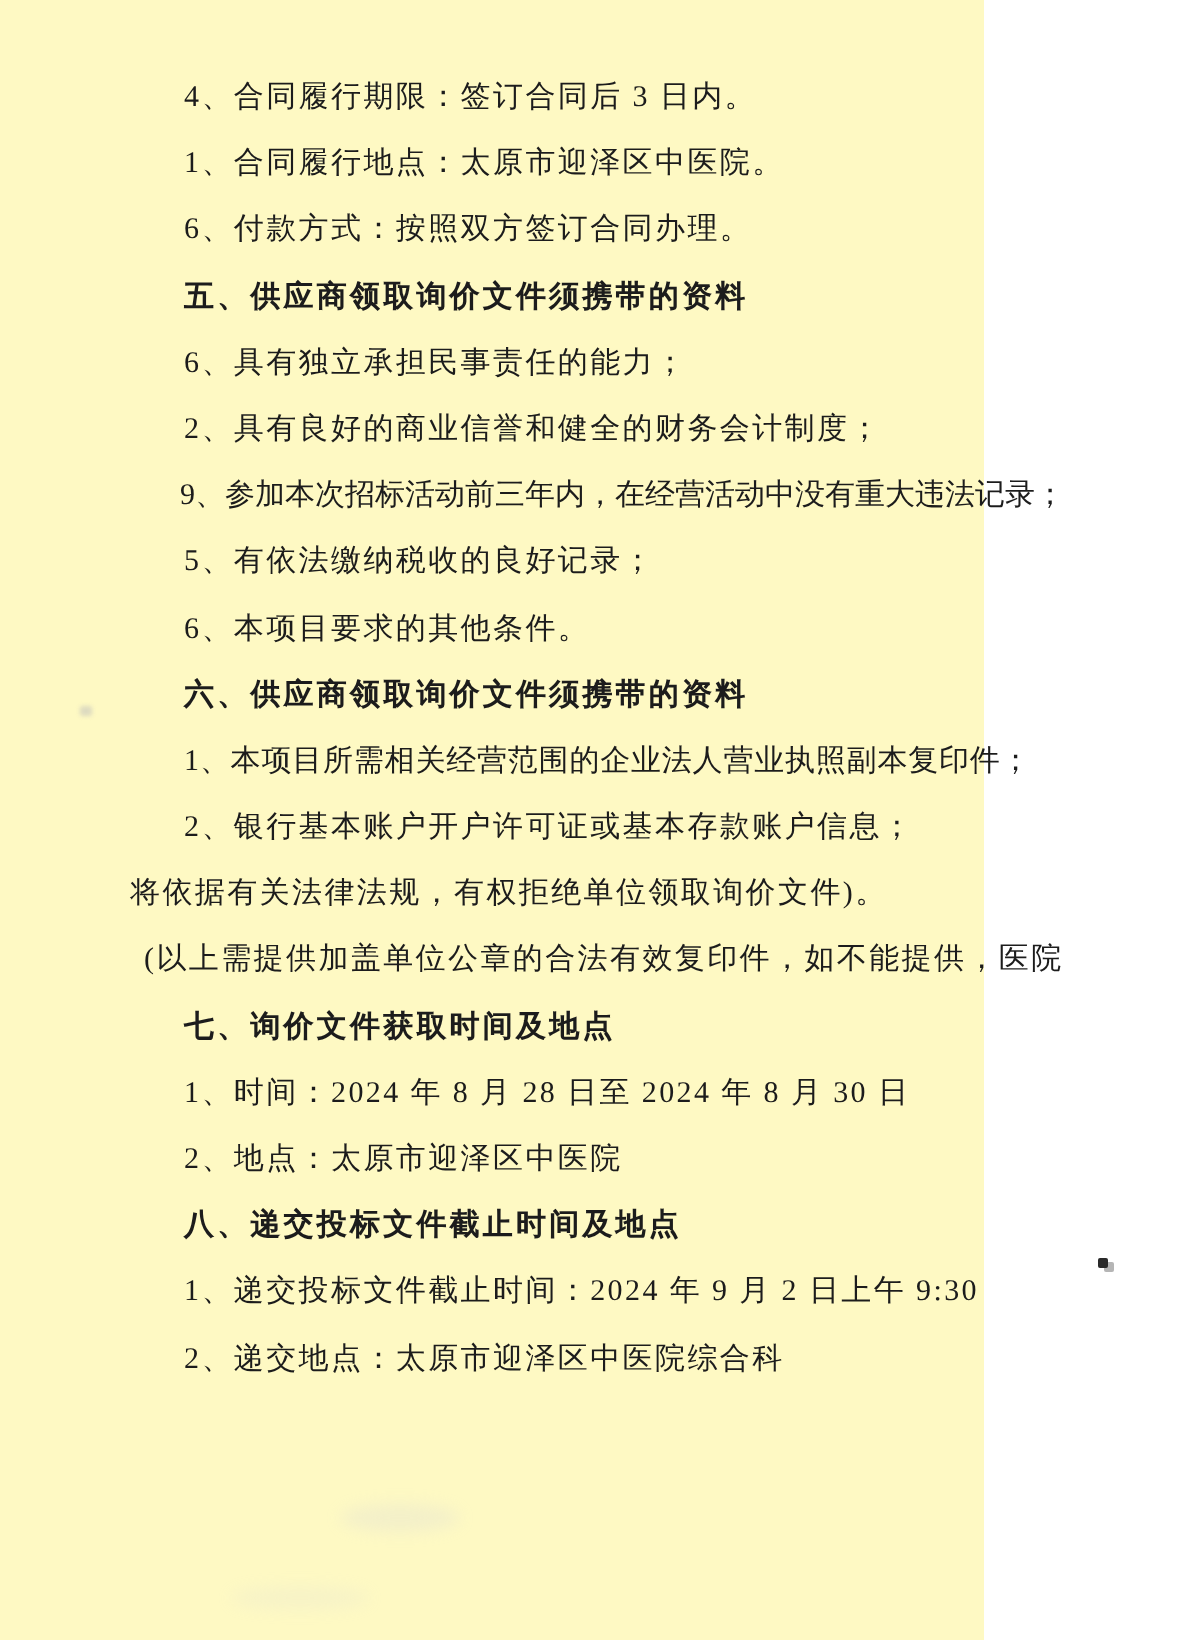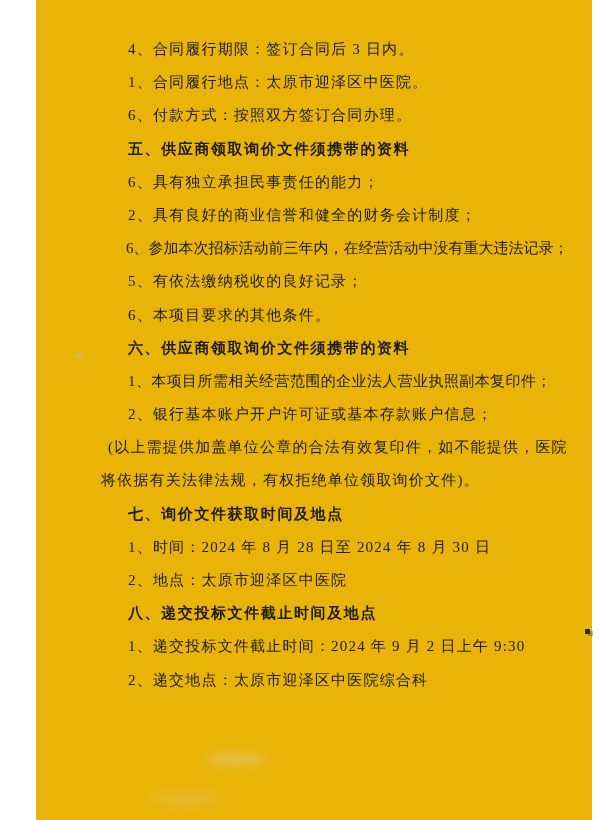--- a/index.html
+++ b/index.html
@@ -7,26 +7,25 @@
     padding: 0;
     width: 600px;
     height: 820px;
     background: #ffffff;
     overflow: hidden;
   }
   main[data-name="document-page"] {
     position: absolute;
     left: 0;
     top: 0;
-    width: 556px;
+    width: 492px;
     height: 820px;
-    background: #eab308;
+    background: #fef9c3;
     font-family: "Liberation Serif", "DejaVu Serif", serif;
     color: #1c1c1c;
-    margin-left: 36px;
   }
   .textblock {
     position: absolute;
     left: 65px;
     top: 33px;
     width: 482px;
   }
   .ln {
     margin: 0;
     height: 33.2px;
@@ -101,28 +100,28 @@
 <body>
 
 <main data-name="document-page">
   <div class="textblock" data-name="document-text-block">
     <p class="ln" data-name="doc-line">4、合同履行期限：签订合同后 3 日内。</p>
     <p class="ln" data-name="doc-line">1、合同履行地点：太原市迎泽区中医院。</p>
     <p class="ln" data-name="doc-line">6、付款方式：按照双方签订合同办理。</p>
     <p class="ln hd" data-name="doc-section-heading">五、供应商领取询价文件须携带的资料</p>
     <p class="ln" data-name="doc-line">6、具有独立承担民事责任的能力；</p>
     <p class="ln" data-name="doc-line">2、具有良好的商业信誉和健全的财务会计制度；</p>
-    <p class="ln tight" data-name="doc-line">6、参加本次招标活动前三年内，在经营活动中没有重大违法记录；</p>
+    <p class="ln tight" data-name="doc-line">9、参加本次招标活动前三年内，在经营活动中没有重大违法记录；</p>
     <p class="ln" data-name="doc-line">5、有依法缴纳税收的良好记录；</p>
     <p class="ln" data-name="doc-line">6、本项目要求的其他条件。</p>
     <p class="ln hd" data-name="doc-section-heading">六、供应商领取询价文件须携带的资料</p>
     <p class="ln semitight" data-name="doc-line">1、本项目所需相关经营范围的企业法人营业执照副本复印件；</p>
     <p class="ln" data-name="doc-line">2、银行基本账户开户许可证或基本存款账户信息；</p>
+    <p class="ln cont" data-name="doc-line">将依据有关法律法规，有权拒绝单位领取询价文件)。</p>
     <p class="ln paren" data-name="doc-line">(以上需提供加盖单位公章的合法有效复印件，如不能提供，医院</p>
-    <p class="ln cont" data-name="doc-line">将依据有关法律法规，有权拒绝单位领取询价文件)。</p>
     <p class="ln hd" data-name="doc-section-heading">七、询价文件获取时间及地点</p>
     <p class="ln" data-name="doc-line">1、时间：2024 年 8 月 28 日至 2024 年 8 月 30 日</p>
     <p class="ln" data-name="doc-line">2、地点：太原市迎泽区中医院</p>
     <p class="ln hd" data-name="doc-section-heading">八、递交投标文件截止时间及地点</p>
     <p class="ln" data-name="doc-line">1、递交投标文件截止时间：2024 年 9 月 2 日上午 9:30</p>
     <p class="ln" data-name="doc-line">2、递交地点：太原市迎泽区中医院综合科</p>
   </div>
 
   <div class="speck speck-dark" data-name="scan-speck"></div>
   <div class="speck speck-faint" data-name="scan-speck"></div>

